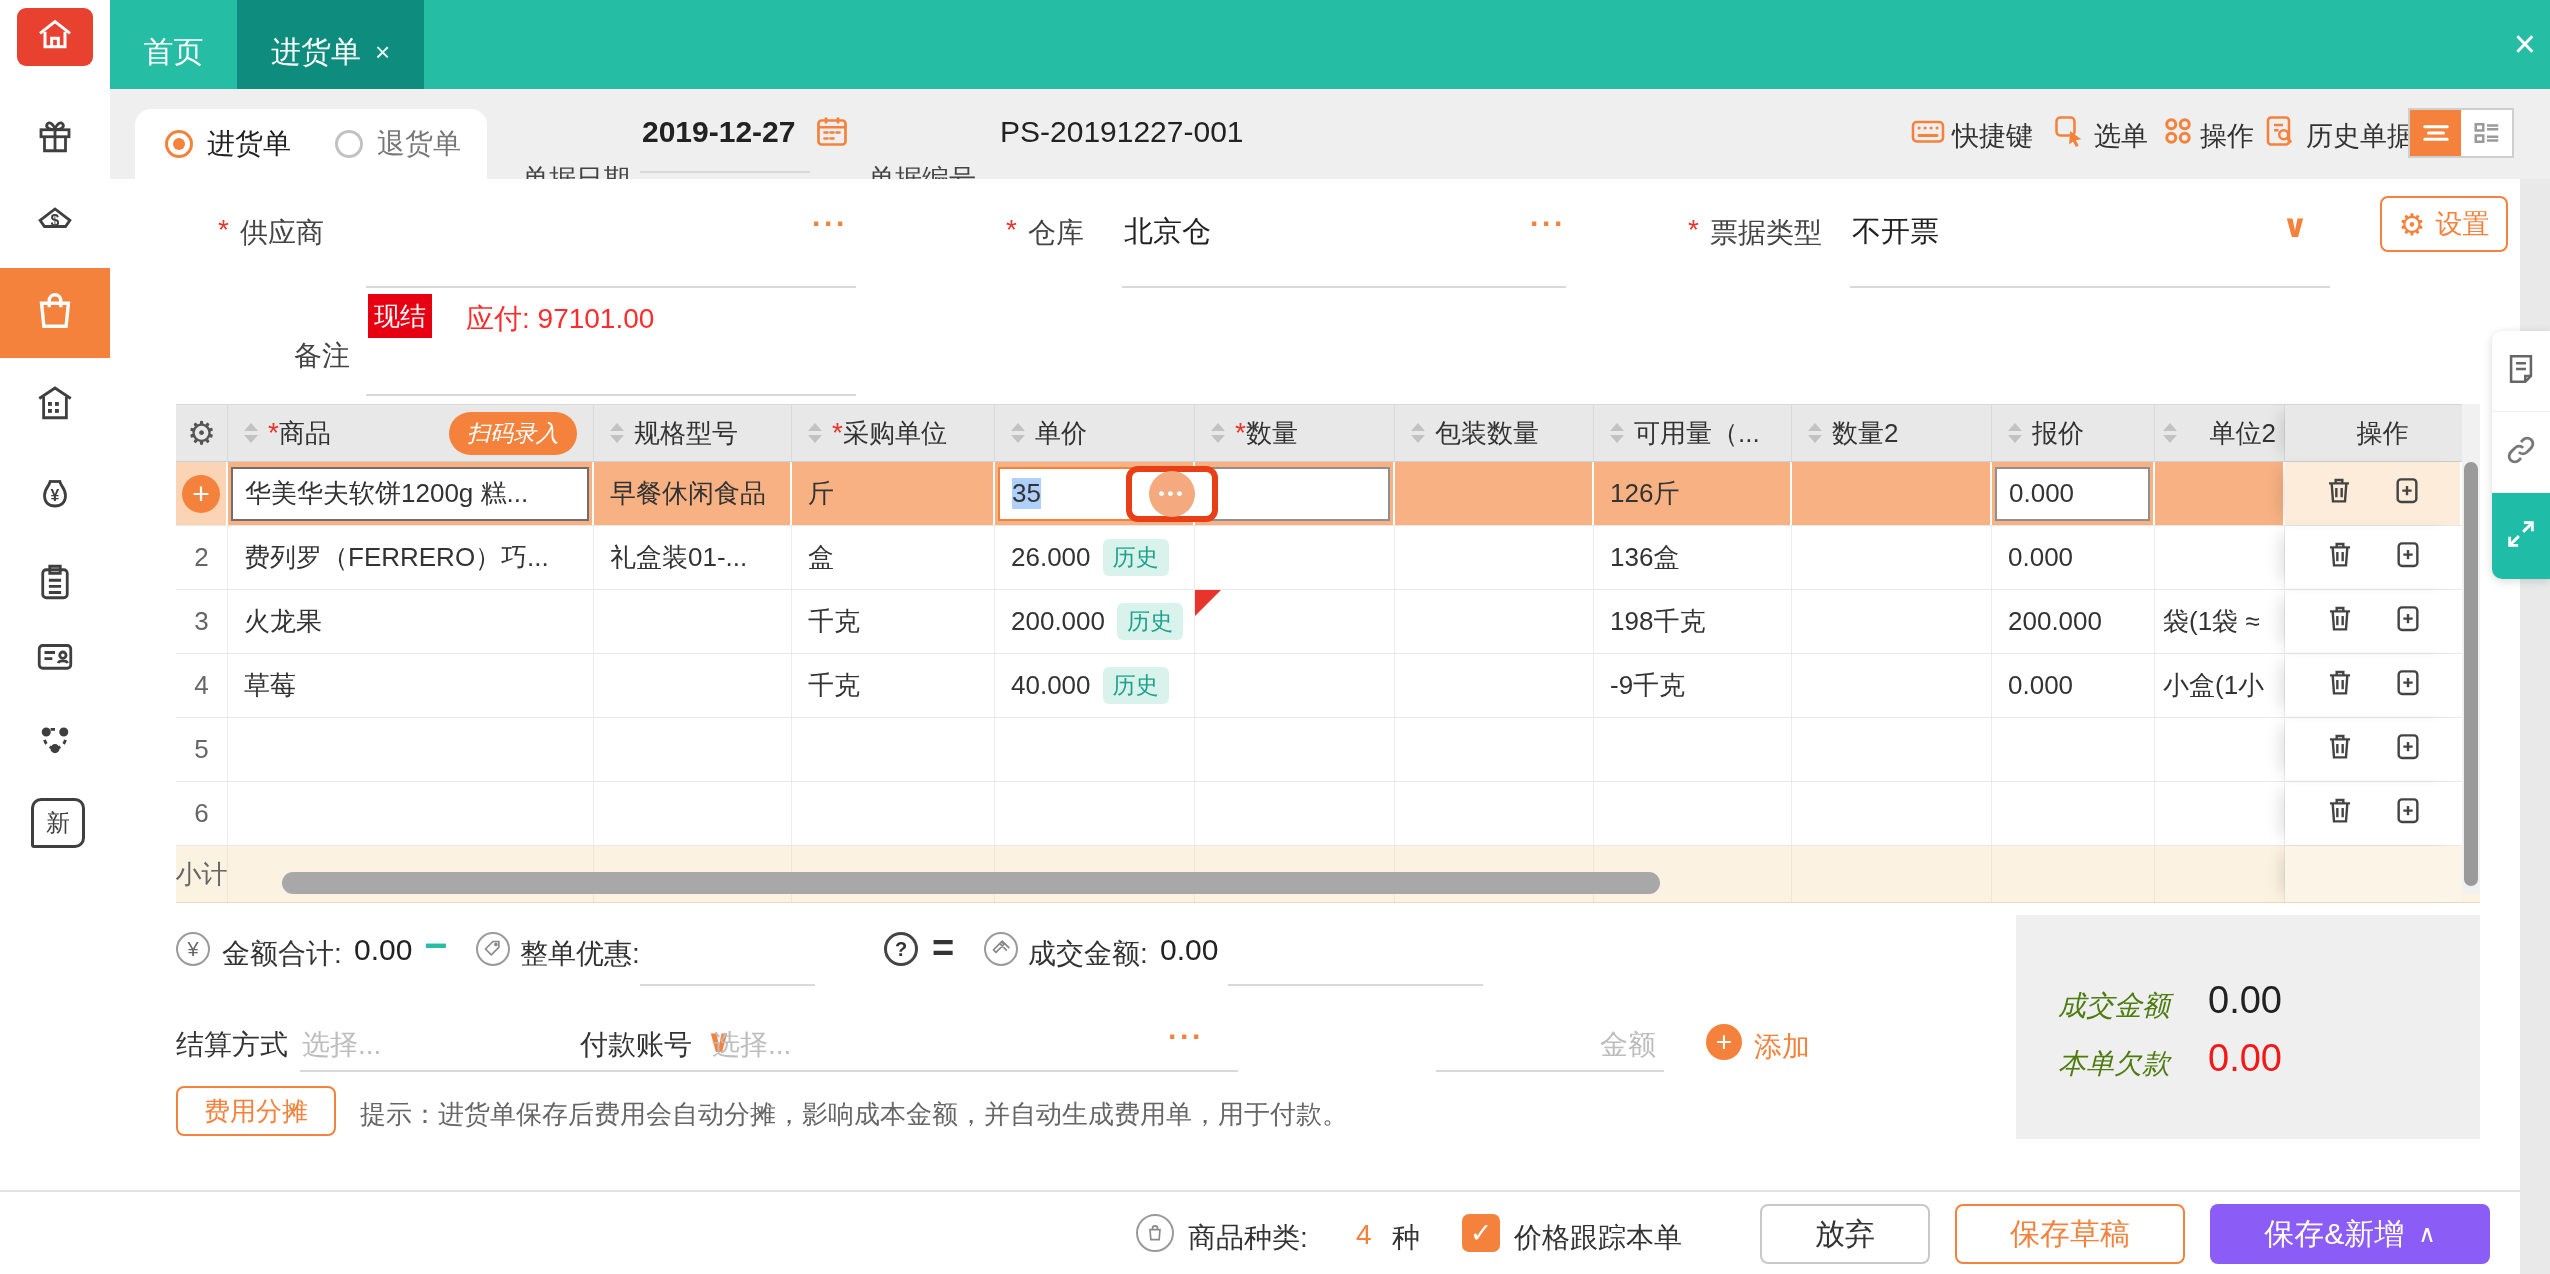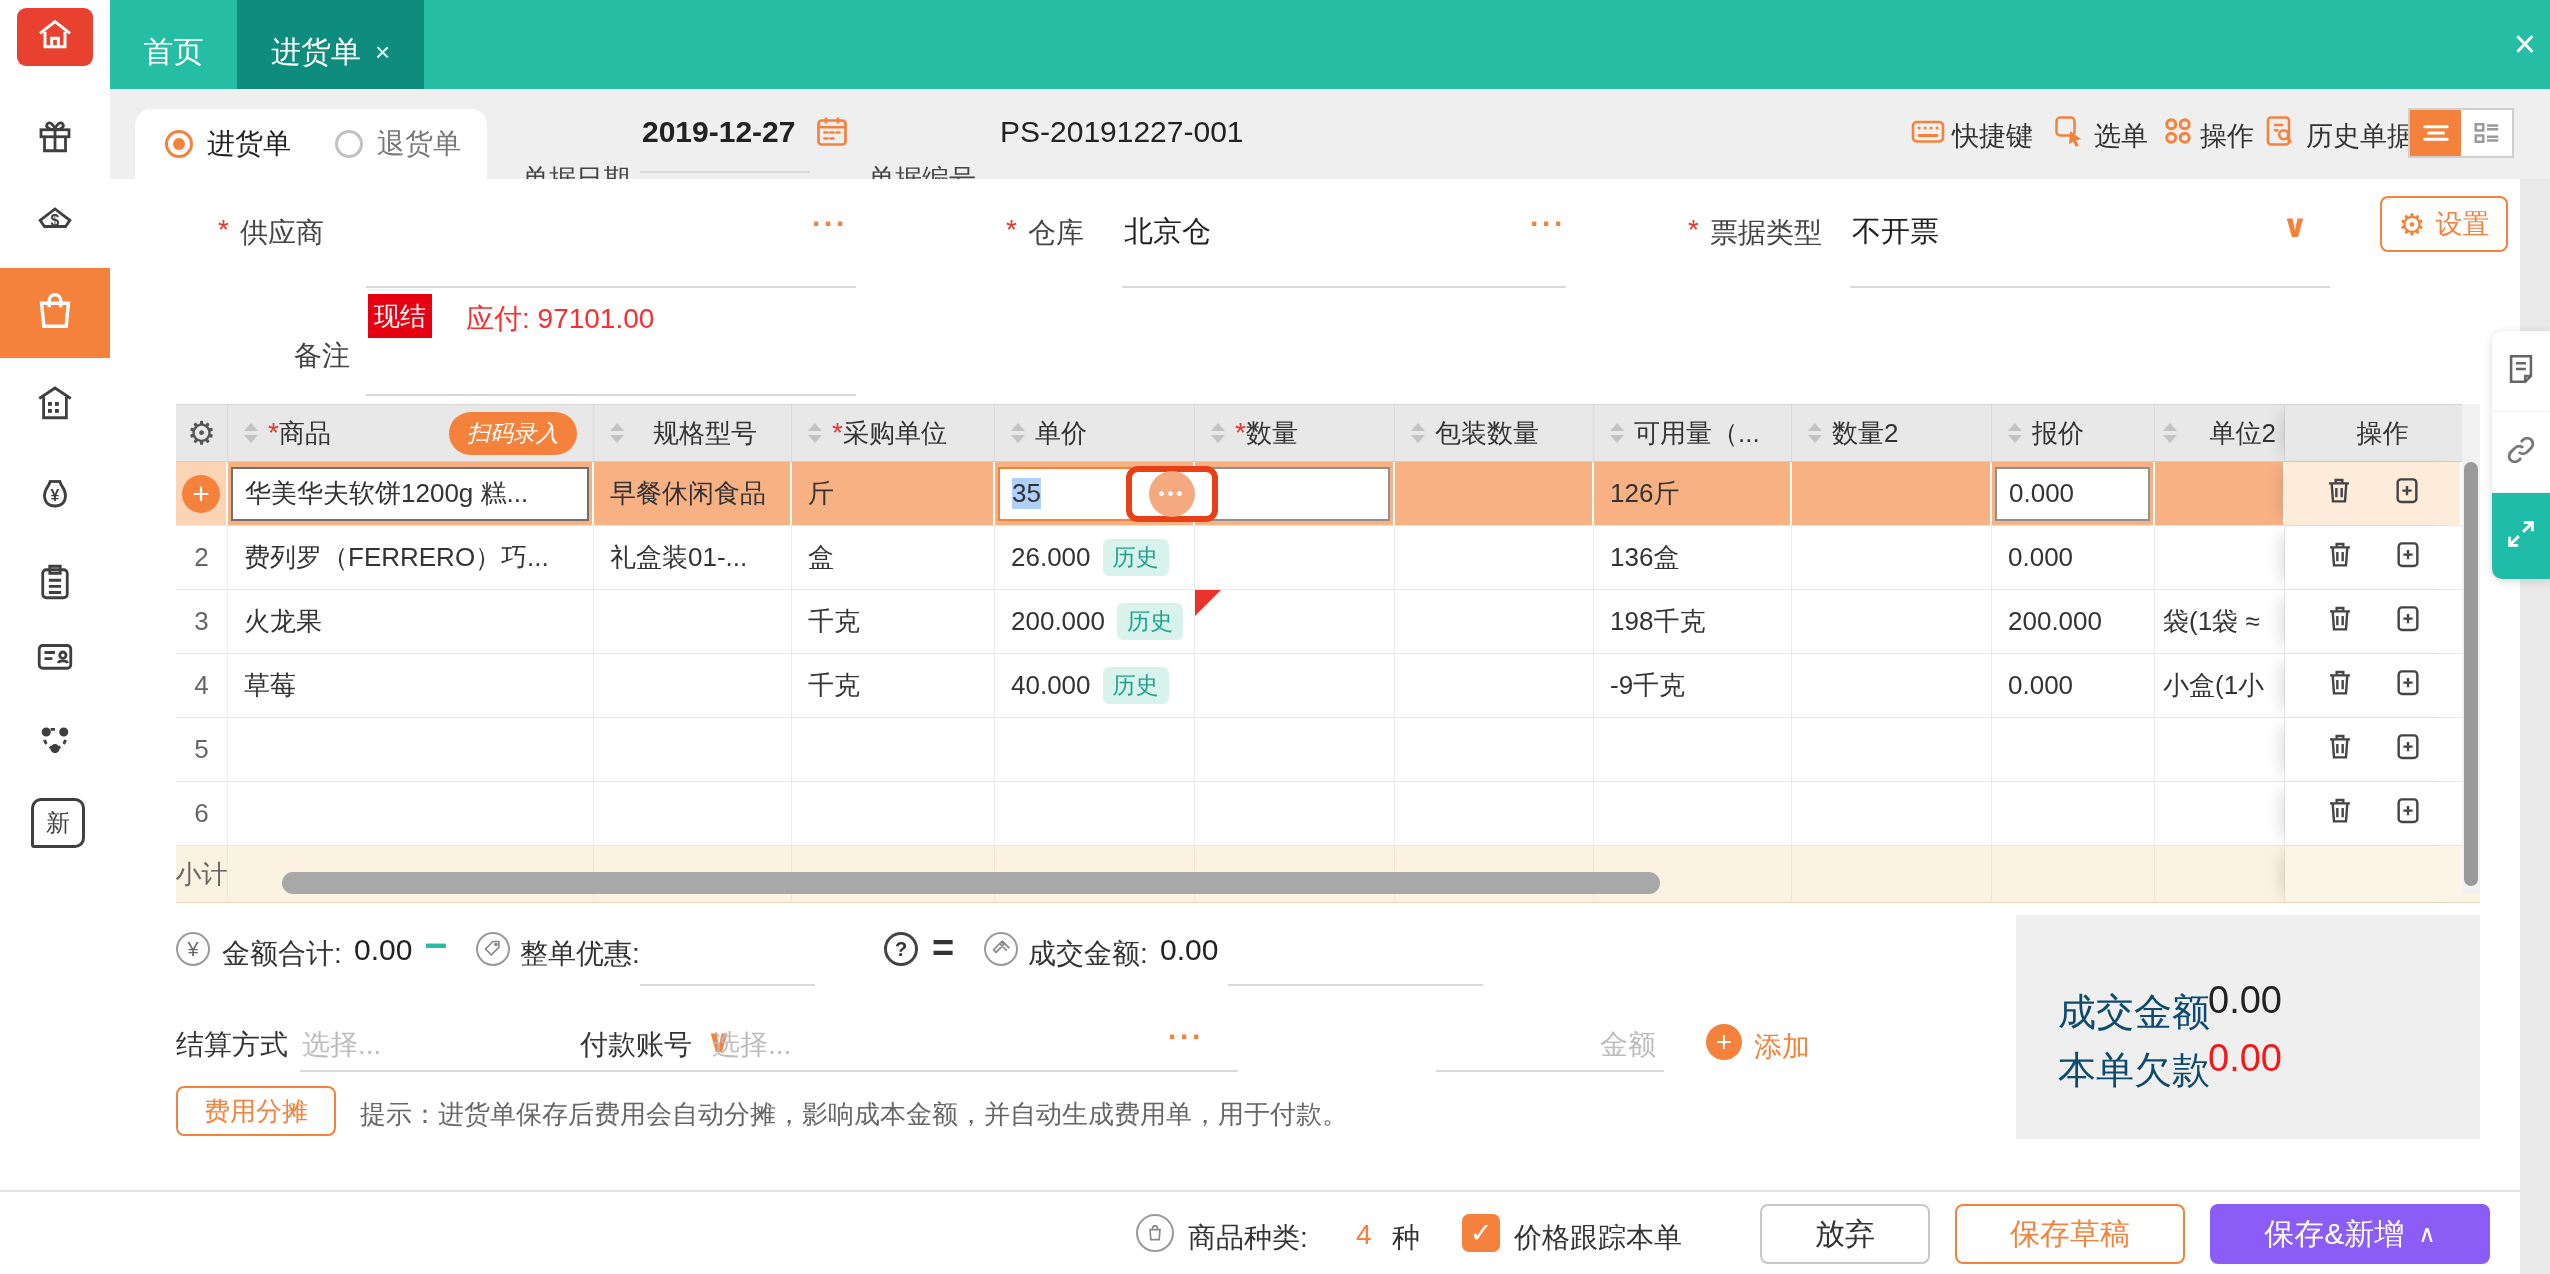--- a/index.html
+++ b/index.html
@@ -56,21 +56,21 @@
   .chev{color:#f5823c;font-size:32px;font-weight:bold;}
   
   .tbl{position:absolute;left:66px;top:225px;font-size:26px;color:#333;}
   .thr{display:flex;height:56px;background:#e8e8e8;border-top:1px solid #d9d9d9;border-bottom:1px solid #cfcfcf;}
   .tr{display:flex;height:63px;background:#fff;border-bottom:1px solid #e8e8e8;}
   .sbr{display:flex;height:56px;background:#fbf2e2;border-bottom:1px solid #ead9bd;}
   .c{box-sizing:border-box;border-right:1px solid #ececec;display:flex;align-items:center;
      padding:0 16px;white-space:nowrap;overflow:hidden;position:relative;}
   .hc{border-right:1px solid #d9d9d9;color:#333;}
   .w0{width:52px;justify-content:center;padding:0;color:#666;}
-  .w1{width:366px;}.w2{width:198px;gap:19px;}.w3{width:203px;}.w4{width:200px;}.w5{width:200px;}
+  .w1{width:366px;}.w2{width:198px;}.w3{width:203px;}.w4{width:200px;}.w5{width:200px;}
   .w6{width:199px;}.w7{width:198px;}.w8{width:200px;}.w9{width:163px;}
   .w10{width:130px;padding:8px 8px;justify-content:space-between;}
   .w11{width:177px;justify-content:center;gap:36px;border-right:none;
        box-shadow:-12px 0 16px -8px rgba(0,0,0,.13);}
   .w11h{width:195px;}
   .sort{display:inline-flex;flex-direction:column;gap:4px;margin-right:10px;}
   .sort i{display:block;width:0;height:0;border-left:7px solid transparent;border-right:7px solid transparent;}
   .sort .up{border-bottom:8px solid #c2c2c2;}
   .sort .dn{border-top:8px solid #c2c2c2;}
   .scan{margin-left:auto;background:#f5823c;color:#fff;font-size:23px;padding:6px 18px;border-radius:999px;font-style:italic;}
@@ -97,21 +97,21 @@
   
   .circ{width:34px;height:34px;border-radius:50%;border:2px solid #9a9a9a;display:flex;align-items:center;
         justify-content:center;font-size:20px;color:#666;box-sizing:border-box;}
   .sum-label{font-size:28px;color:#333;}
   .sum-val{font-size:30px;color:#222;}
   .ph{color:#bdbdbd;font-size:28px;}
   .fee-badge{position:absolute;left:66px;top:907px;width:160px;height:50px;border:2px solid #f5823c;border-radius:8px;
              color:#f5823c;font-size:26px;display:flex;align-items:center;justify-content:center;box-sizing:border-box;background:#fff;}
   .fee-hint{position:absolute;left:250px;top:918px;font-size:26px;color:#666;}
   .totals{position:absolute;left:1906px;top:736px;width:464px;height:224px;background:#efefef;}
-  .totals .lb{position:absolute;left:42px;font-size:38px;color:#0c4a6e;}
+  .totals .lb{position:absolute;left:42px;font-size:28px;color:#4d7c0f;font-style:italic;}
   .totals .vl{position:absolute;left:192px;font-size:38px;color:#222;}
   .totals .red{color:#f51818;}
   
   .footer{position:absolute;left:0;top:1190px;width:2520px;height:84px;background:#fff;border-top:2px solid #e2e2e2;box-sizing:border-box;}
   .fbtn{position:absolute;top:12px;height:60px;border-radius:8px;display:flex;align-items:center;
         justify-content:center;font-size:30px;box-sizing:border-box;}
   .fbtn.plain{border:2px solid #c8c8c8;color:#333;background:#fff;}
   .fbtn.line{border:2px solid #f5823c;color:#f5823c;background:#fff;}
   .fbtn.fill{background:#8b5cf6;color:#fff;gap:14px;}
   .chk{position:absolute;left:1462px;top:22px;width:38px;height:38px;background:#f5823c;border-radius:7px;

